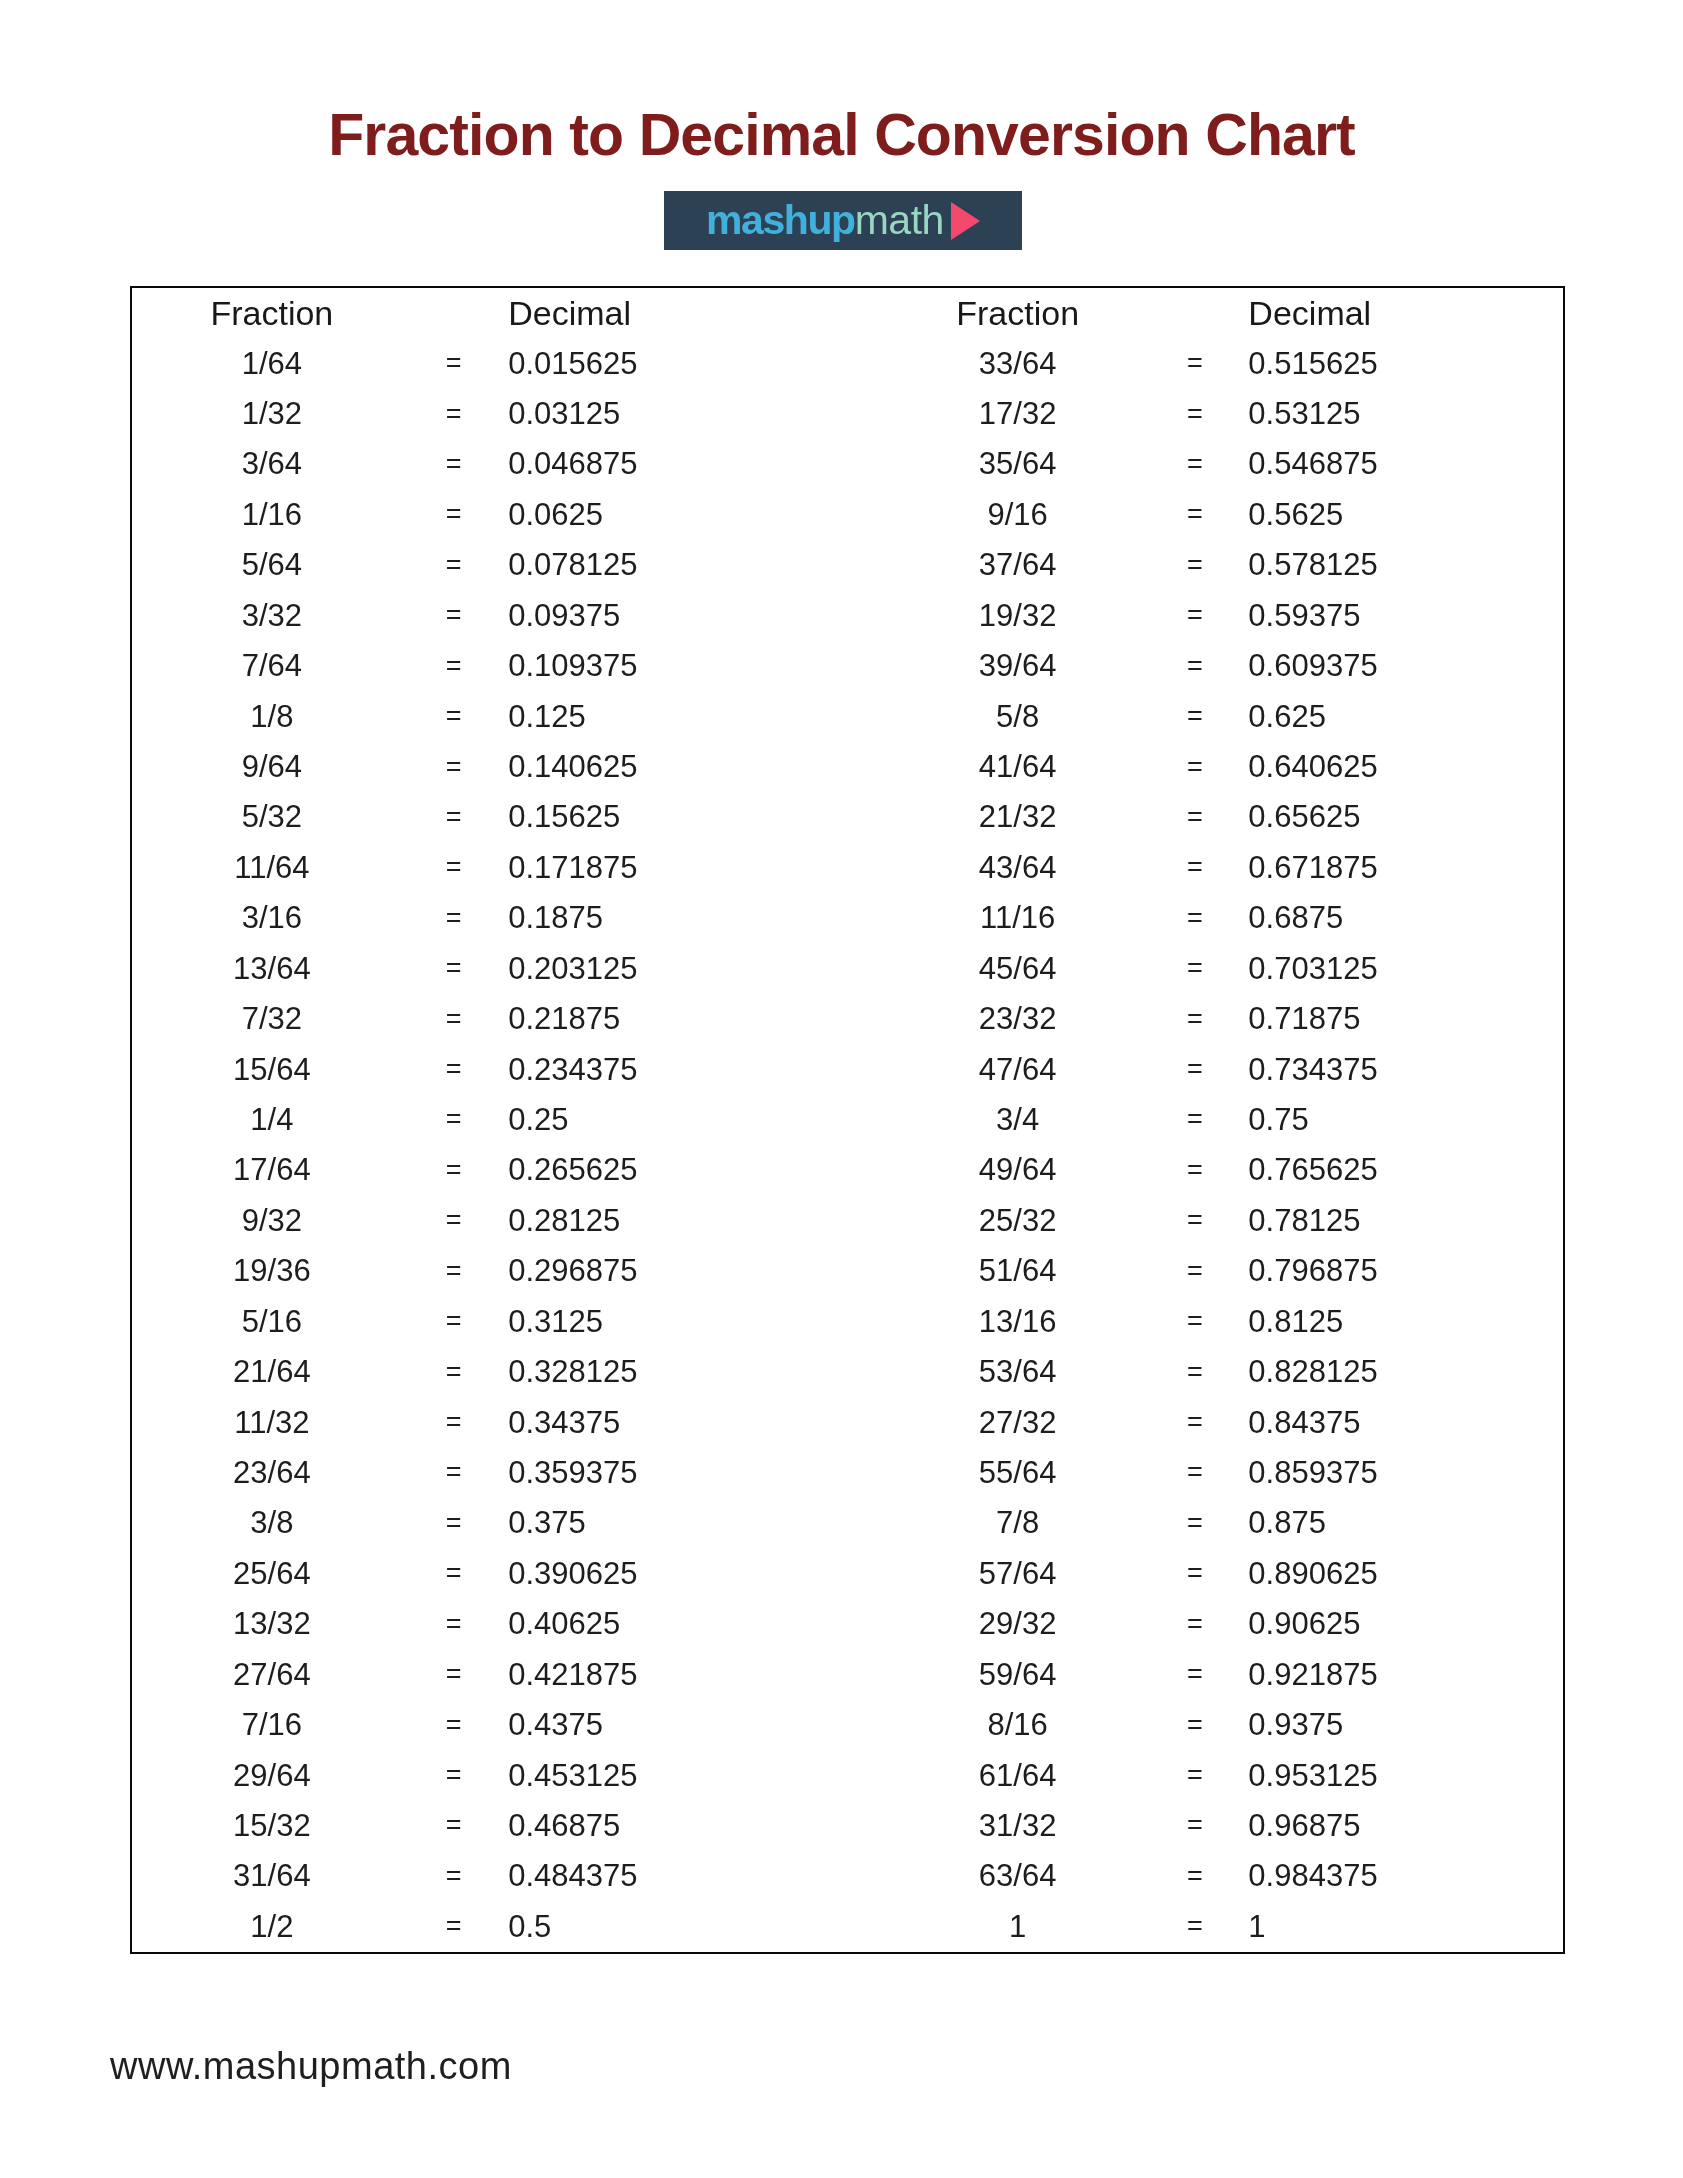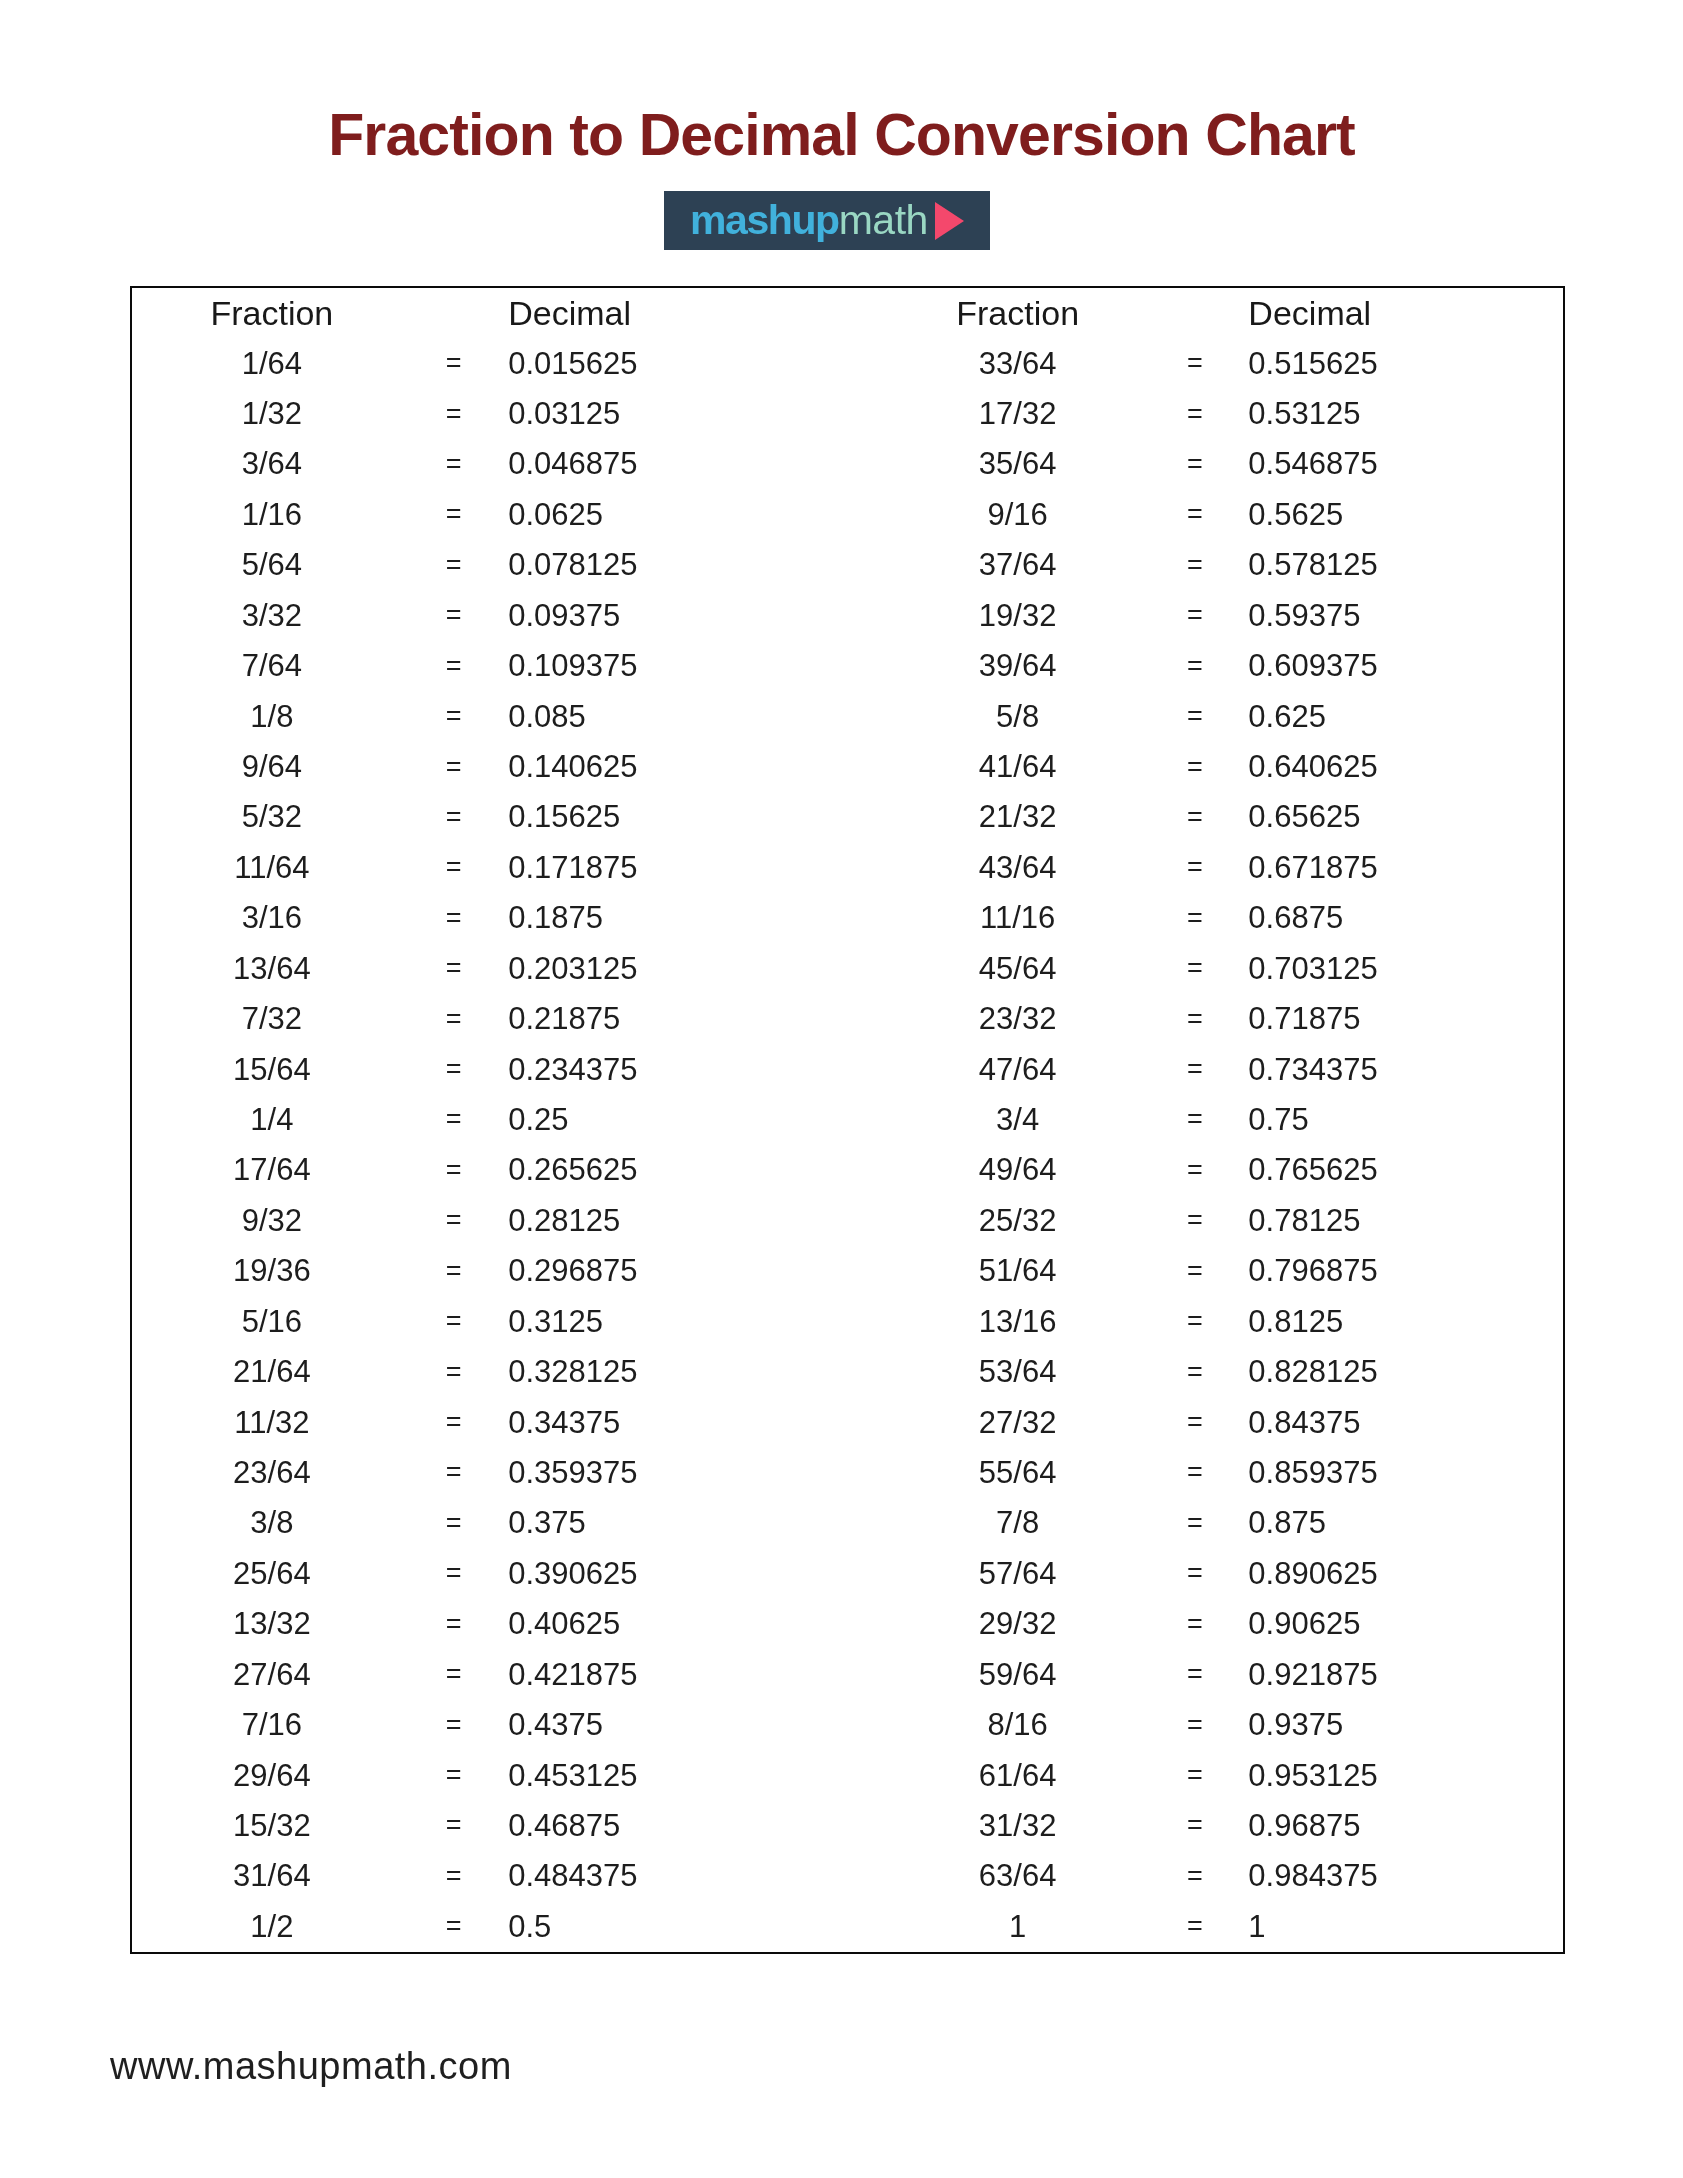--- a/index.html
+++ b/index.html
@@ -16,21 +16,21 @@
     text-align: center;
     font-size: 59px;
     font-weight: bold;
     letter-spacing: -0.9px;
     color: #7f1d1d;
     line-height: 1;
   }
   .logo {
     position: absolute;
     top: 191px; left: 664px;
-    width: 326px; height: 59px;
+    width: 358px; height: 59px;
     background: #2d4154;
     display: flex;
     align-items: center;
     justify-content: center;
     box-sizing: border-box;
     padding: 0 9px;
   }
   .logo-part1 {
     color: #41b1dc;
     font-weight: bold;
@@ -131,21 +131,21 @@
       <div class="cell fraction">3/32</div>
       <div class="cell eq">=</div>
       <div class="cell decimal">0.09375</div>
 
       <div class="cell fraction">7/64</div>
       <div class="cell eq">=</div>
       <div class="cell decimal">0.109375</div>
 
       <div class="cell fraction">1/8</div>
       <div class="cell eq">=</div>
-      <div class="cell decimal">0.085</div>
+      <div class="cell decimal">0.125</div>
 
       <div class="cell fraction">9/64</div>
       <div class="cell eq">=</div>
       <div class="cell decimal">0.140625</div>
 
       <div class="cell fraction">5/32</div>
       <div class="cell eq">=</div>
       <div class="cell decimal">0.15625</div>
 
       <div class="cell fraction">11/64</div>

